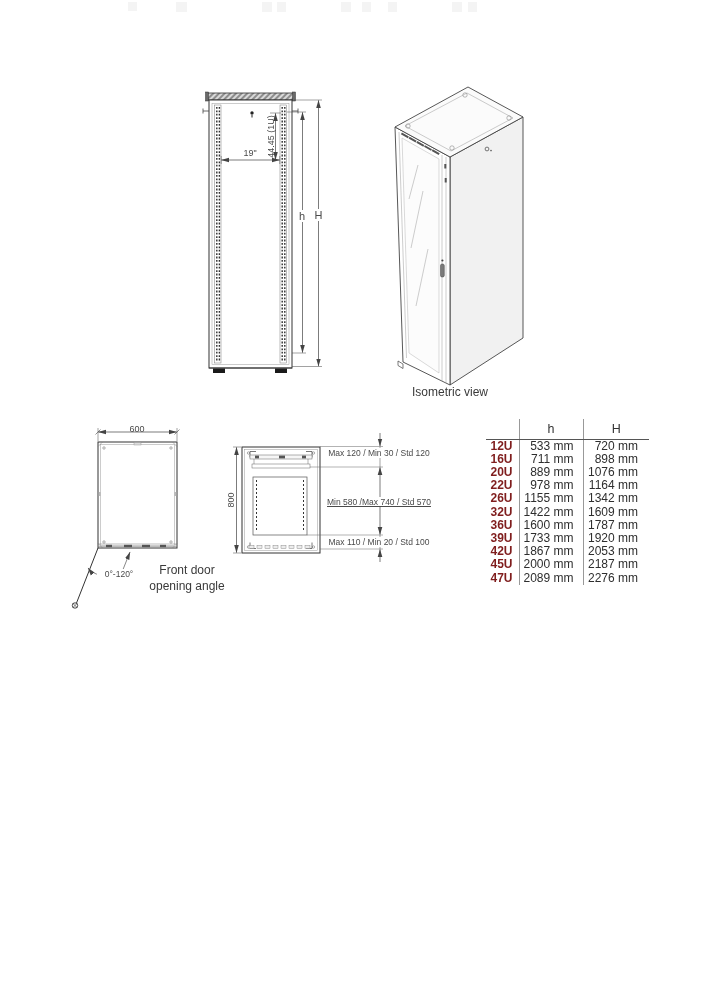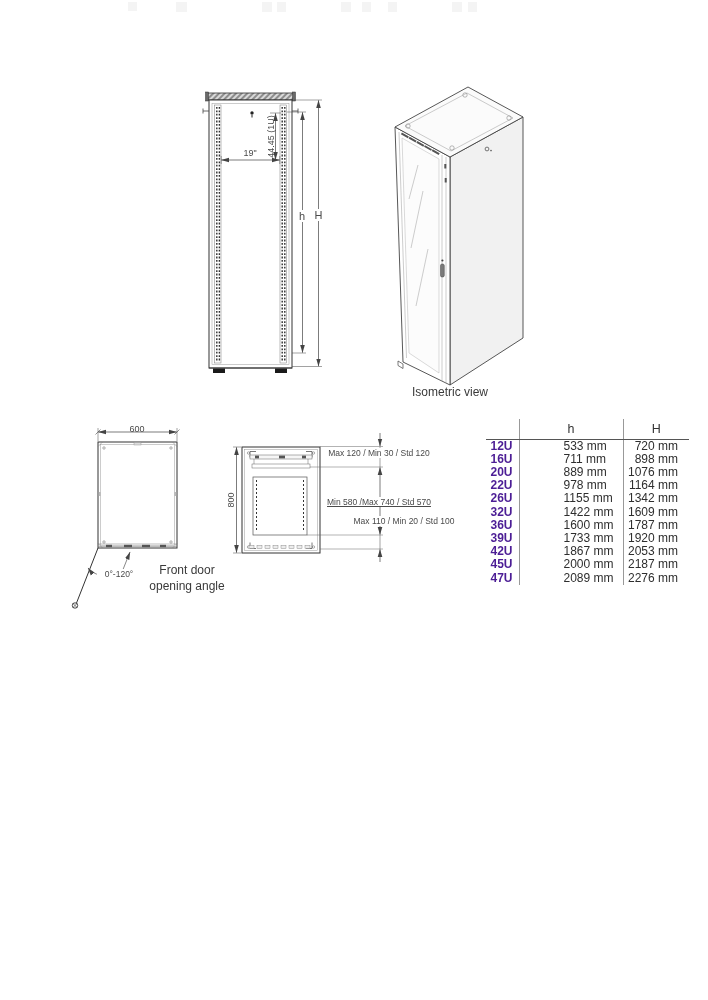--- a/index.html
+++ b/index.html
@@ -11,24 +11,24 @@
   .dim-sm { font-size:8.5px; color:#4a4a4a; text-align:center; white-space:nowrap; }
   .whitebg { background:#fff; }
   .rot { transform:rotate(-90deg); transform-origin:center center; display:block; }
   .artifact { position:absolute; background:#f4f4f4; }
   
   #size-table { border-collapse:collapse; font-size:12px; color:#2e2e2e; }
   #size-table th { font-weight:normal; font-size:12.5px; color:#333;
     text-align:center; height:20px; vertical-align:middle;
     border-bottom:1.2px solid #555; }
   #size-table td { height:13.2px; line-height:13.2px; white-space:nowrap; }
-  #size-table td:nth-child(1) { width:33px; font-weight:bold; color:#4c1d95; text-align:right; padding-right:6px; }
+  #size-table td:nth-child(1) { width:33px; font-weight:bold; color:#7f1d1d; text-align:right; padding-right:6px; }
   #size-table td:nth-child(2), #size-table th:nth-child(2) { width:64px; border-left:1px solid #999; }
   #size-table td:nth-child(3), #size-table th:nth-child(3) { width:66px; border-left:1px solid #999; }
-  #size-table td:nth-child(2) { padding-right:9px;padding-left:44px; }
+  #size-table td:nth-child(2) { text-align:right; padding-right:9px; }
   #size-table td:nth-child(3) { text-align:right; padding-right:11px; }
   svg { display:block; }
 </style>
 </head>
 <body>
 
 <div id="canvas">
 
   <div>
     <div class="artifact" style="left:128px;top:2px;width:9px;height:9px;"></div>
@@ -272,21 +272,21 @@
       <line x1="155" y1="5" x2="155" y2="18.1" marker-end="url(#mA)"></line>
       <line x1="155" y1="18.5" x2="155" y2="39" stroke-width="0.5"></line>
       <line x1="155" y1="39.4" x2="155" y2="106.6" marker-start="url(#mA)" marker-end="url(#mA)"></line>
       <line x1="155" y1="107" x2="155" y2="121" stroke-width="0.5"></line>
       <line x1="155" y1="121.4" x2="155" y2="134" marker-start="url(#mA)"></line>
     </g>
   </svg>
   <span class="abs dim rot" style="left:210px;top:494px;width:44px;height:12px;">800</span>
   <span class="abs dim-sm whitebg" style="left:324px;top:448px;width:110px;">Max 120 / Min 30 / Std 120</span>
   <span class="abs dim-sm whitebg" style="left:324px;top:497px;width:110px;text-decoration:underline;">Min 580 /Max 740 / Std 570</span>
-  <span class="abs dim-sm whitebg" style="left:324px;top:516px;width:110px;margin-left:25px;">Max 110 / Min 20 / Std 100</span>
+  <span class="abs dim-sm whitebg" style="left:324px;top:537px;width:110px;">Max 110 / Min 20 / Std 100</span>
 
   <table id="size-table" class="abs" style="left:486px;top:419px;">
     <thead>
       <tr>
         <th></th>
         <th>h</th>
         <th>H</th>
       </tr>
     </thead>
     <tbody>

